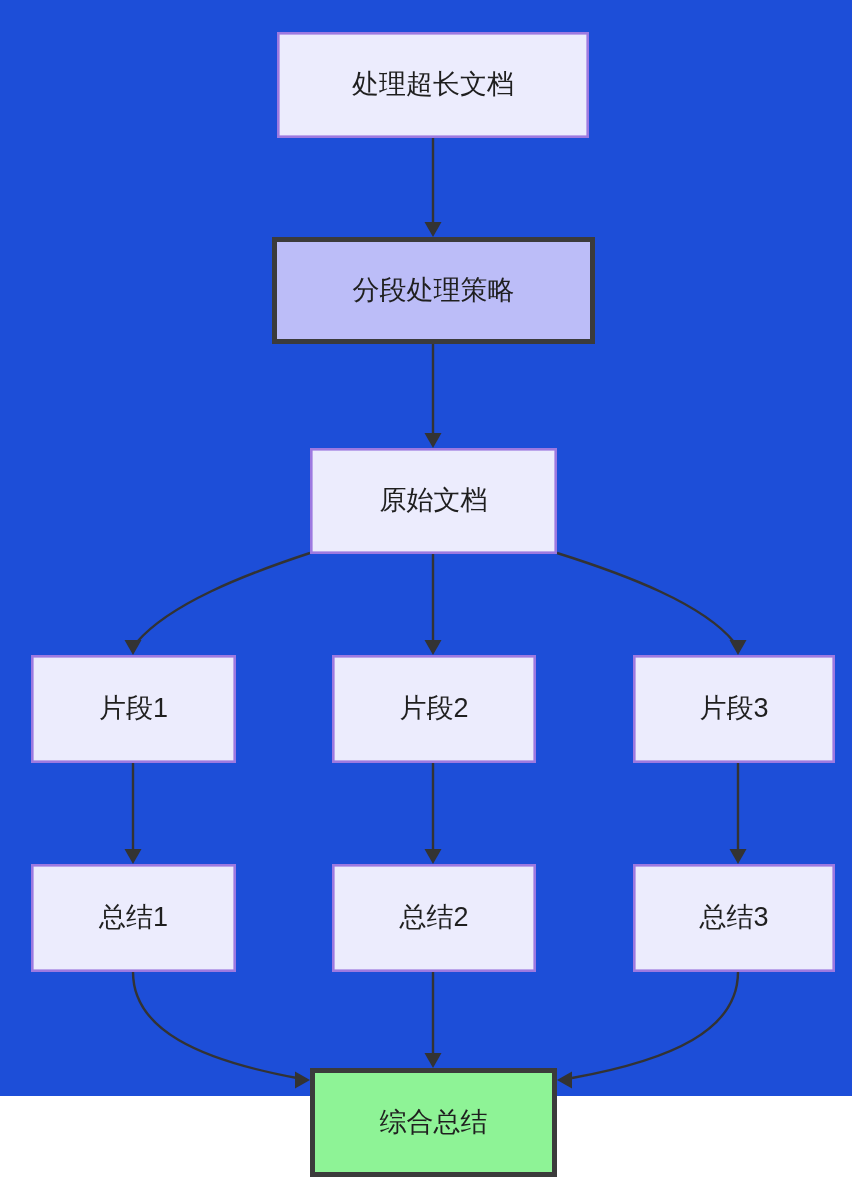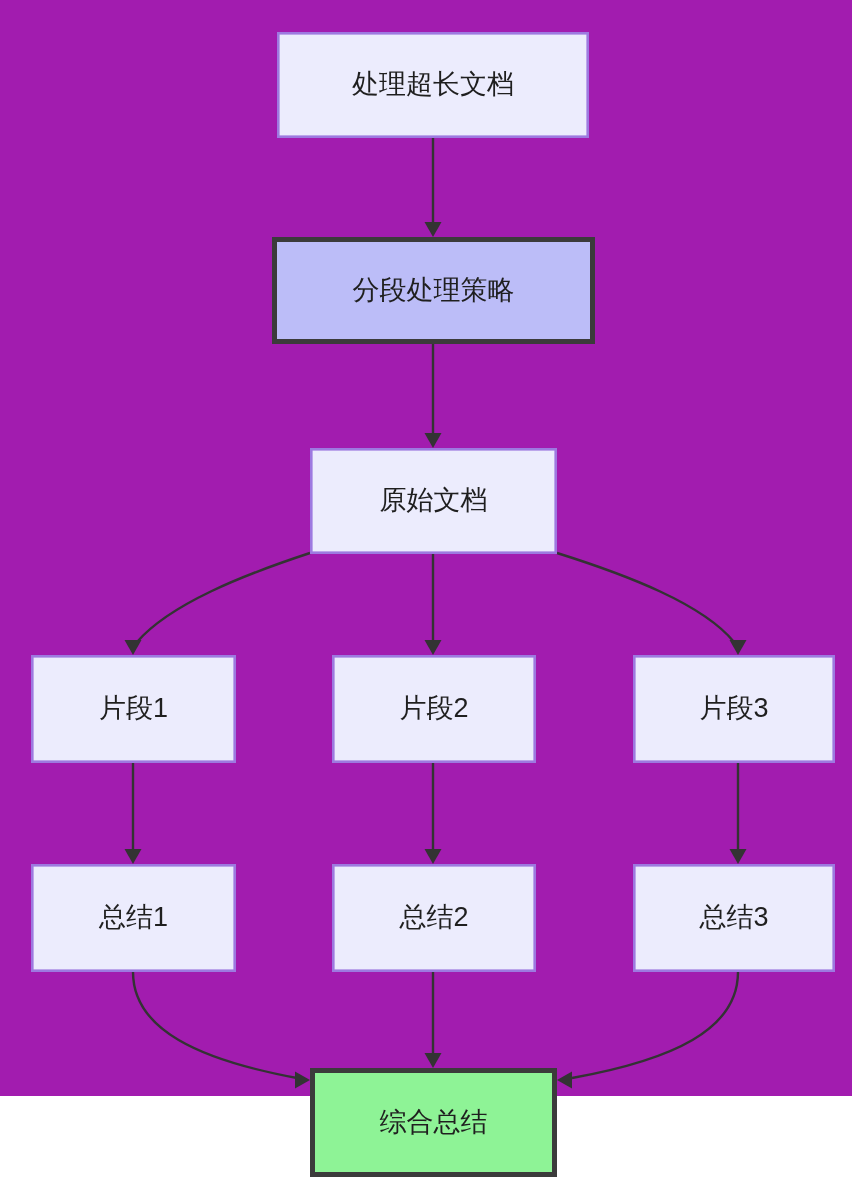--- a/index.html
+++ b/index.html
@@ -11,21 +11,21 @@
   body {
     width: 852px;
     height: 1196px;
     font-family: "Liberation Sans", "DejaVu Sans", sans-serif;
     overflow: hidden;
   }
   #diagram-root {
     position: relative;
     width: 852px;
     height: 1096px;
-    background: #a21caf;
+    background: #1d4ed8;
   }
   svg.flow {
     display: block;
     width: 852px;
     height: 1196px;
   }
   .edge-path {
     fill: none;
     stroke: #333333;
     stroke-width: 2.4px;

